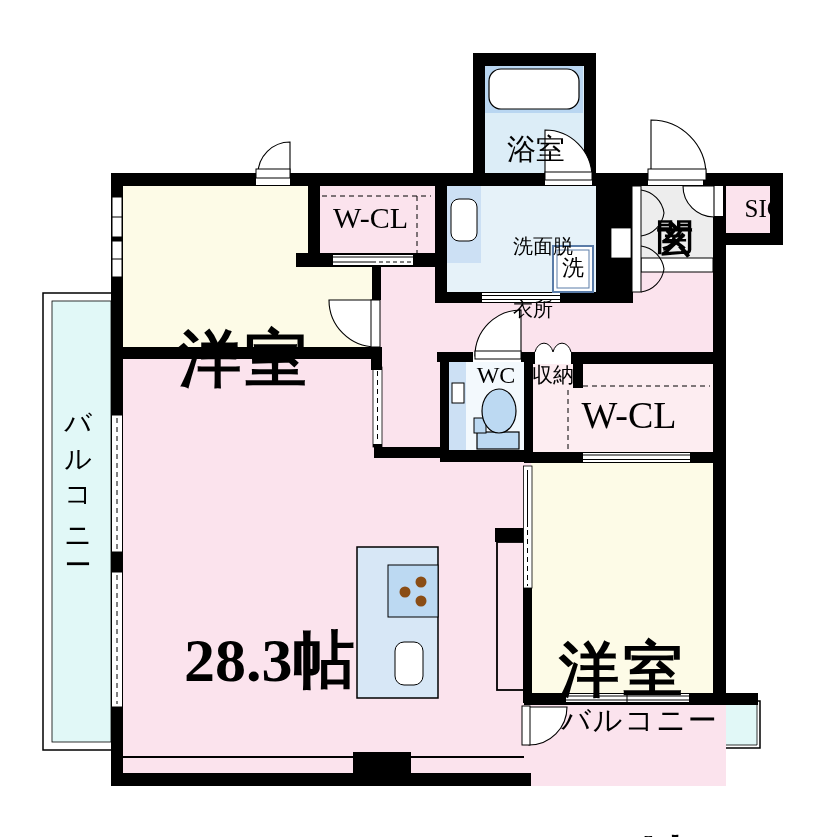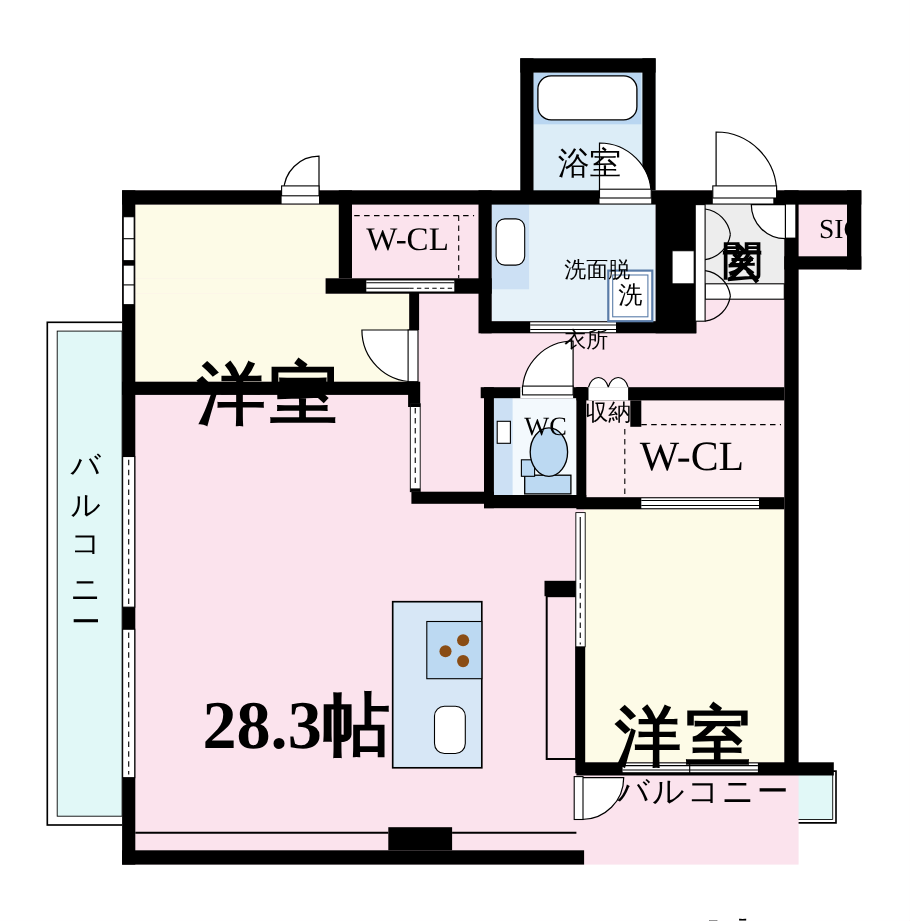--- a/index.html
+++ b/index.html
@@ -14,21 +14,21 @@
   #lbl-bed1{left:125px;top:192px;width:240px;}
   #lbl-ldk{left:184px;top:500px;font-size:62px;font-weight:700;line-height:64px;letter-spacing:0;}
   #lbl-bed2{left:505px;top:508px;width:236px;font-size:60px;line-height:65px;font-weight:700;letter-spacing:4px;}
   #lbl-wcl-top{left:308px;top:203px;width:125px;font-size:30px;}
   #lbl-wcl-right{left:558px;top:396px;width:142px;font-size:38px;}
   #lbl-bath{left:486px;top:115px;width:100px;font-size:29px;margin-top:20px;}
   #lbl-washroom{left:497px;top:194px;font-size:20px;line-height:21px;margin-left:16px;}
   #lbl-laundry{left:553px;top:257px;width:40px;font-size:22px;}
   #lbl-entrance{left:657px;top:189px;font-size:36px;font-weight:700;writing-mode:vertical-rl;letter-spacing:3px;}
   #lbl-sic{left:734px;top:196px;width:60px;font-size:25px;}
-  #lbl-wc{left:465px;top:376px;width:62px;font-size:24px;}
+  #lbl-wc{left:465px;top:363px;width:62px;font-size:24px;}
   #lbl-storage{left:527px;top:365px;width:52px;font-size:21px;}
   #lbl-balc-left{left:64px;top:392px;font-size:27px;writing-mode:vertical-rl;letter-spacing:9px;}
   #lbl-balc-bottom{left:545px;top:706px;width:190px;font-size:29px;letter-spacing:2px;}
 </style>
 </head>
 <body>
 
 <div class="stage">
 
 <svg width="827" height="837" viewBox="0 0 827 837">

